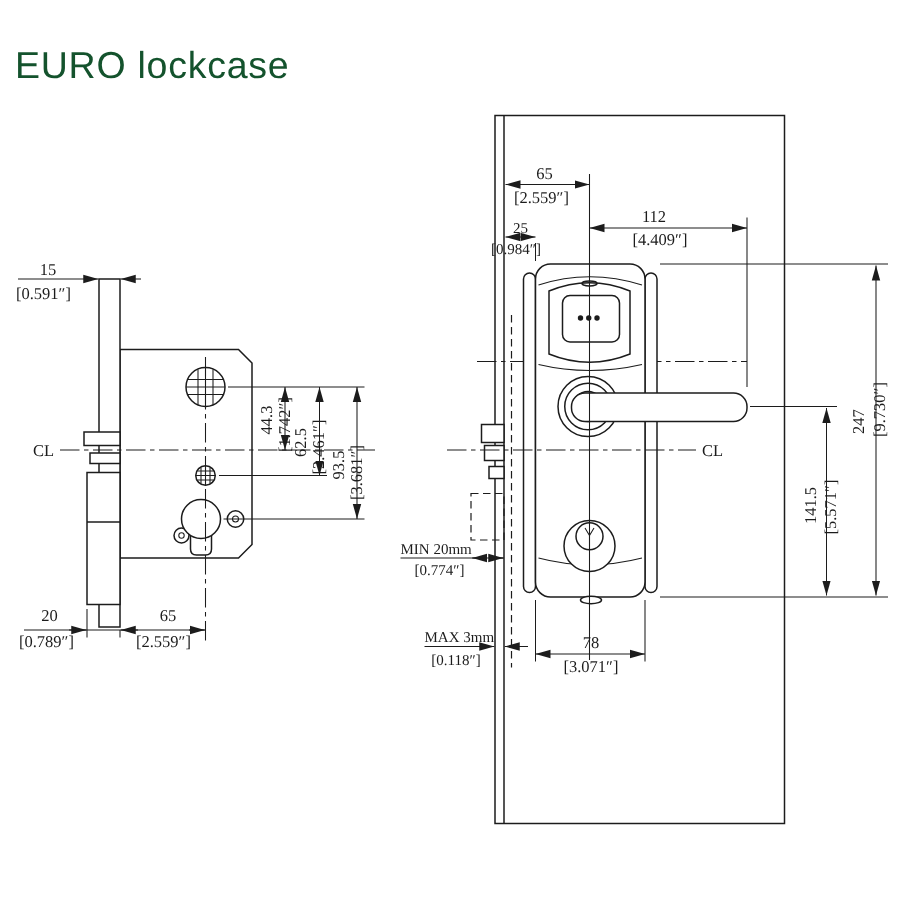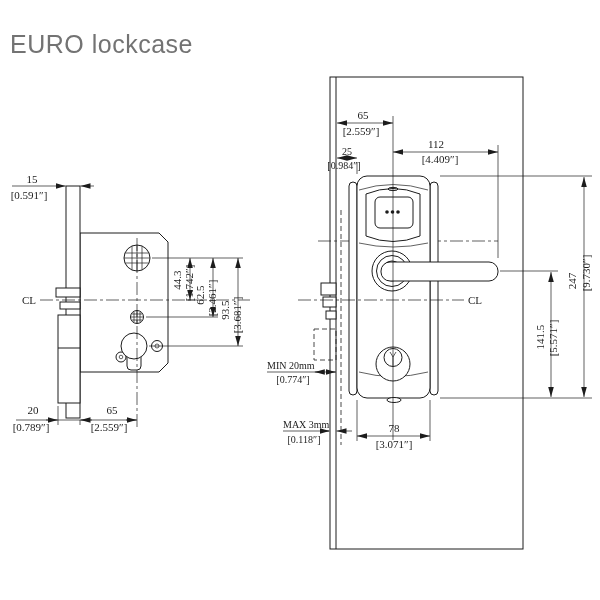--- a/index.html
+++ b/index.html
@@ -1,18 +1,18 @@
 <!DOCTYPE html>
 <html><head>
 <meta charset="utf-8">
 <style>
   html,body{margin:0;padding:0;background:#ffffff;}
   .sheet{position:relative;width:600px;height:600px;background:#ffffff;overflow:hidden;
          font-family:"Liberation Sans", sans-serif;}
-  .title{position:absolute;left:10px;top:30px;font-size:25px;color:#737373;
+  .title{position:absolute;left:10px;top:30px;font-size:25px;color:#14532d;
          letter-spacing:0.5px;font-family:"Liberation Sans", sans-serif;}
   svg{position:absolute;left:0;top:0;}
   svg text{font-family:"Liberation Serif", serif;fill:#1c1c1c;}
   .dim{font-size:11px;}
   .dimS{font-size:10px;}
   .cl{font-size:11px;}
   .ln{stroke:#1c1c1c;stroke-width:1;fill:none;}
   .lnw{stroke:#1c1c1c;stroke-width:1;fill:#ffffff;}
   .thin{stroke:#1c1c1c;stroke-width:0.7;fill:none;}
   .cline{stroke:#1c1c1c;stroke-width:0.7;fill:none;stroke-dasharray:13 3 3 3;}

